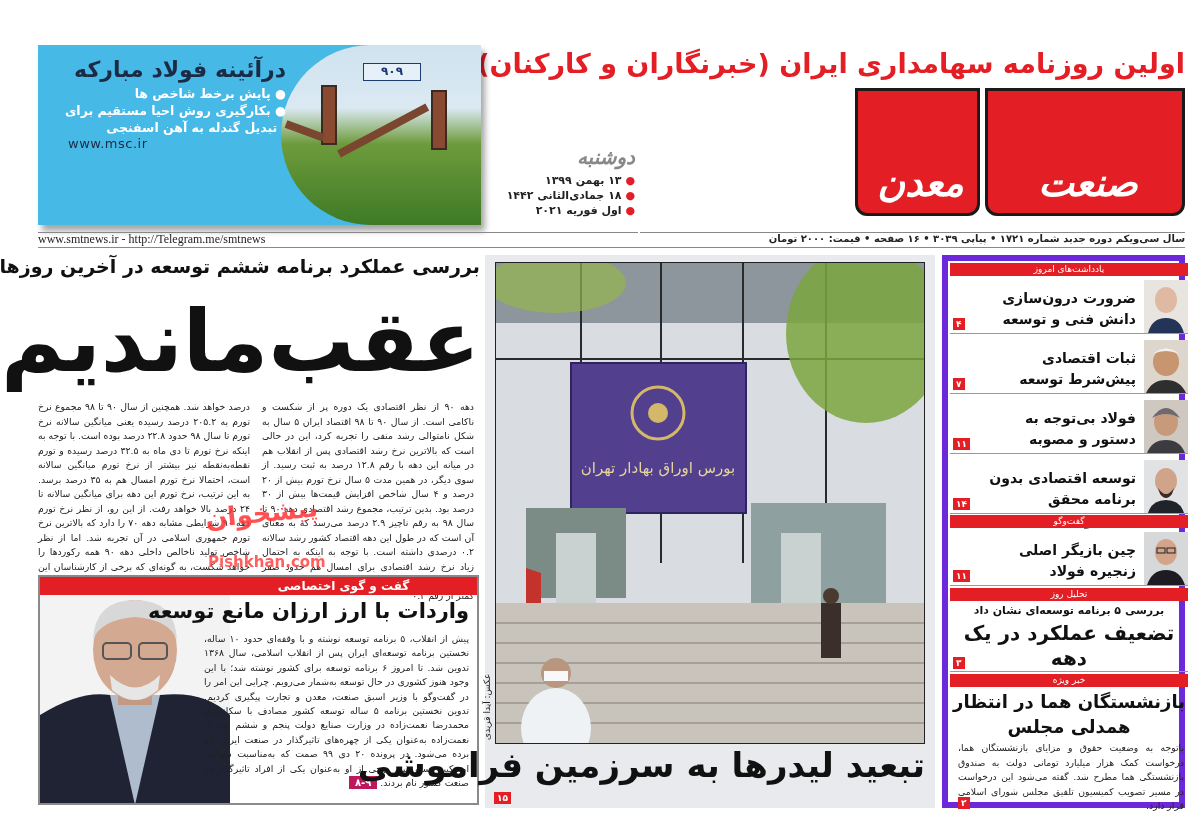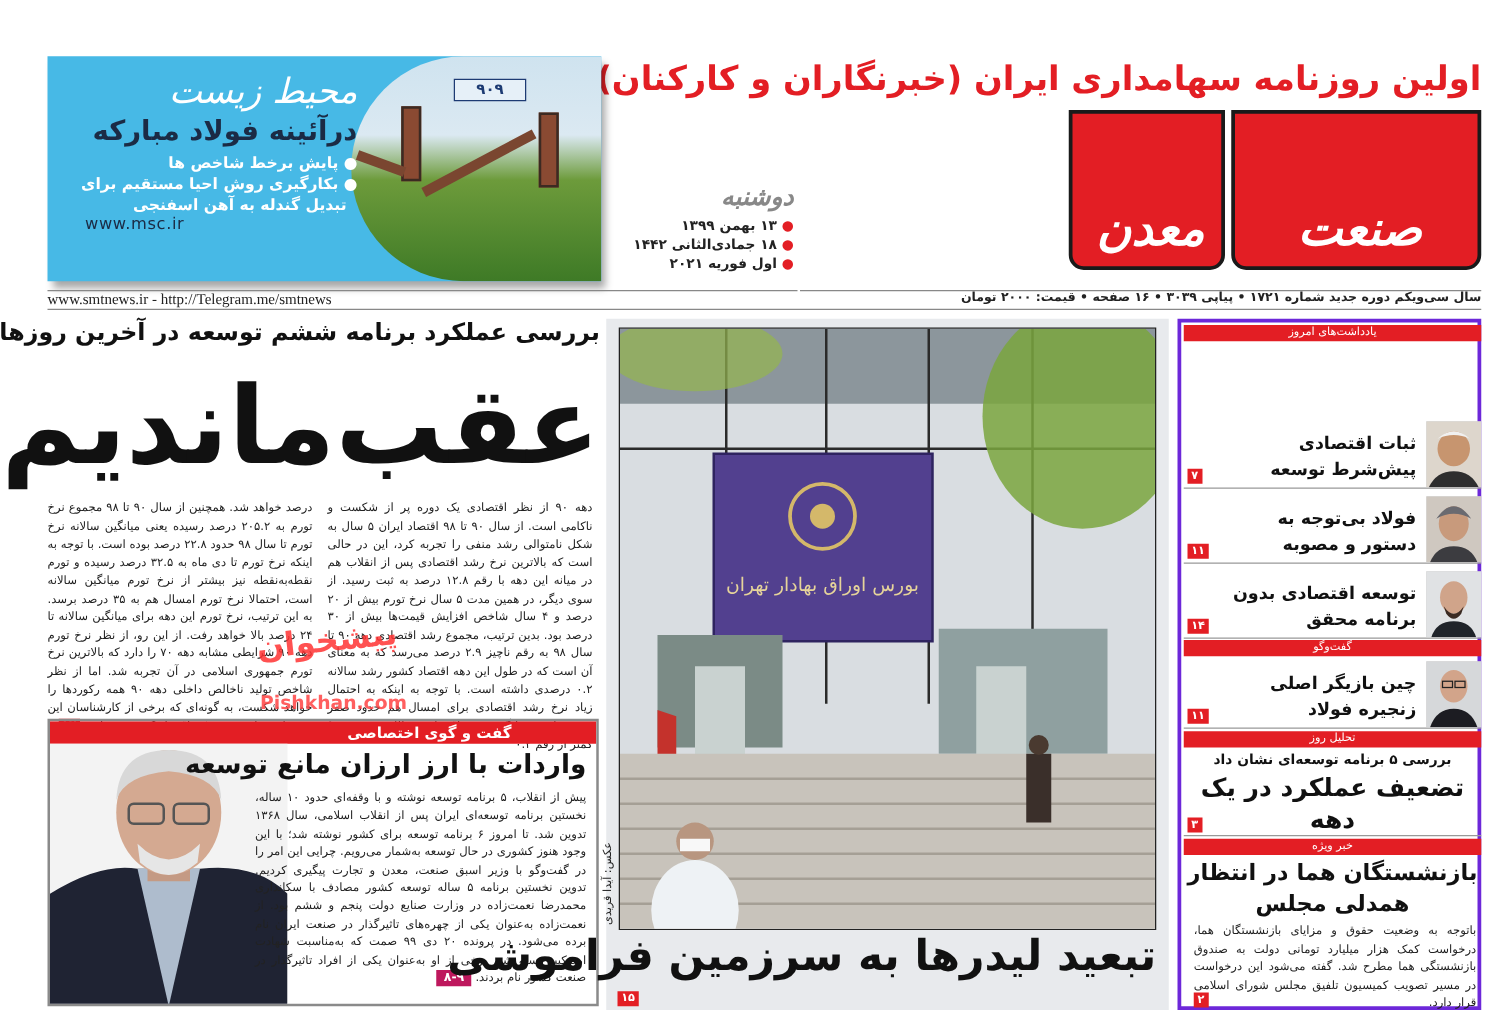--- a/index.html
+++ b/index.html
@@ -58,21 +58,21 @@
   .pg-badge-lg { display: inline-block; background: #be185d; color: #fff; font-size: 10px; font-weight: bold; padding: 0 6px; line-height: 13px; }
 
   
   #photo-frame { left: 485px; top: 255px; width: 450px; height: 553px; background: #e8eaed; }
   #photo { left: 495px; top: 262px; width: 430px; height: 482px; border: 1px solid #222; overflow: hidden; background: #d8dde2; }
   #photo-credit { left: 482px; top: 640px; width: 16px; height: 100px; font-size: 9px; color: #222; writing-mode: vertical-rl; transform: rotate(180deg); white-space: nowrap; }
   #photo-caption { left: 495px; top: 745px; width: 430px; text-align: center; font-size: 34px; font-weight: bold; direction: rtl; white-space: nowrap; letter-spacing: -1px; }
   #photo-caption-badge { left: 494px; top: 786px; }
 
   
-  #sidebar { left: 942px; top: 255px; width: 243px; height: 553px; border: 3px solid #6d28d9; }
+  #sidebar { left: 942px; top: 255px; width: 243px; height: 553px; border: 6px solid #6d28d9; }
   .sb-bar { position: absolute; left: 2px; width: 238px; height: 13px; background: #e31e24; color: #fff; font-size: 9px; text-align: center; line-height: 13px; direction: rtl; }
   .sb-item { position: absolute; left: 2px; width: 238px; border-bottom: 1px solid #999; }
   .sb-portrait { position: absolute; right: 0; top: 4px; width: 44px; height: 53px; background: #cfcfcf; overflow: hidden; }
   .sb-text { position: absolute; right: 52px; top: 12px; width: 150px; direction: rtl; text-align: right; font-size: 14px; font-weight: bold; line-height: 21px; }
   .sb-badge { position: absolute; left: 3px; bottom: 3px; }
   #analysis-kicker { position: absolute; left: 2px; top: 343px; width: 238px; text-align: center; font-size: 11px; font-weight: bold; direction: rtl; }
   #analysis-title { position: absolute; left: 2px; top: 360px; width: 238px; text-align: center; font-size: 20px; font-weight: bold; direction: rtl; line-height: 25px; }
   #special-title { position: absolute; left: 2px; top: 428px; width: 238px; text-align: center; font-size: 18px; font-weight: bold; direction: rtl; line-height: 25px; }
   #special-body { position: absolute; left: 10px; top: 480px; width: 226px; direction: rtl; text-align: justify; font-size: 9.3px; line-height: 14.5px; color: #222; }
 </style>
@@ -99,21 +99,20 @@
 
 <div id="ad" class="abs">
   <div id="ad-photo">
     <div class="tower" style="left:40px; top:40px;"></div>
     <div class="tower" style="left:150px; top:45px;"></div>
     <div class="conveyor" style="left:58px; top:105px; width:100px; transform:rotate(-28deg);"></div>
     <div class="conveyor" style="left:5px; top:75px; width:40px; transform:rotate(20deg);"></div>
     <div id="ad-logo">۹۰۹</div>
   </div>
   <div id="ad-text">
-    <div id="ad-title">محیط زیست</div>
     <div id="ad-subtitle">درآئینه فولاد مبارکه</div>
     <div class="ad-bullet">● <span>پایش برخط شاخص ها</span></div>
     <div class="ad-bullet">● <span>بکارگیری روش احیا مستقیم برای</span></div>
     <div class="ad-bullet">&nbsp;&nbsp;<span>تبدیل گندله به آهن اسفنجی</span></div>
     <div id="ad-url">www.msc.ir</div>
   </div>
 </div>
 
 <div id="rule-right" class="abs"></div>
 <div id="rule-left" class="abs"></div>
@@ -193,20 +192,31 @@
 </div>
 <div id="photo-credit" class="abs">عکس: آیدا قریدی</div>
 <div id="photo-caption" class="abs">تبعید لیدرها به سرزمین فراموشی</div>
 <div id="photo-caption-badge" class="abs">
   <span class="pg-badge">۱۵</span>
 </div>
 
 <div id="sidebar" class="abs">
   <div class="sb-bar" style="top:2px;">یادداشت‌های امروز</div>
 
+  <div class="sb-item" style="top:15px; height:58px;">
+    <div class="sb-portrait">
+      <svg width="44" height="53" viewBox="0 0 44 53">
+          <rect width="44" height="53" fill="#e8e4e0"></rect>
+          <ellipse cx="22" cy="20" rx="11" ry="13" fill="#e0b9a2"></ellipse>
+          <path d="M4 53 Q8 38 22 38 Q36 38 40 53 Z" fill="#243456"></path>
+        </svg>
+    </div>
+    <div class="sb-text">ضرورت درون‌سازی دانش فنی و توسعه</div>
+    <span class="sb-badge pg-badge">۴</span>
+  </div>
 
   <div class="sb-item" style="top:75px; height:58px;">
     <div class="sb-portrait">
       <svg width="44" height="53" viewBox="0 0 44 53">
           <rect width="44" height="53" fill="#ddd6cc"></rect>
           <ellipse cx="22" cy="22" rx="13" ry="14" fill="#c7956f"></ellipse>
           <path d="M9 14 Q22 2 35 14 Q22 8 9 14 Z" fill="#f0f0f0"></path>
           <path d="M2 53 Q8 40 22 40 Q36 40 42 53 Z" fill="#2e2e2e"></path>
         </svg>
     </div>

